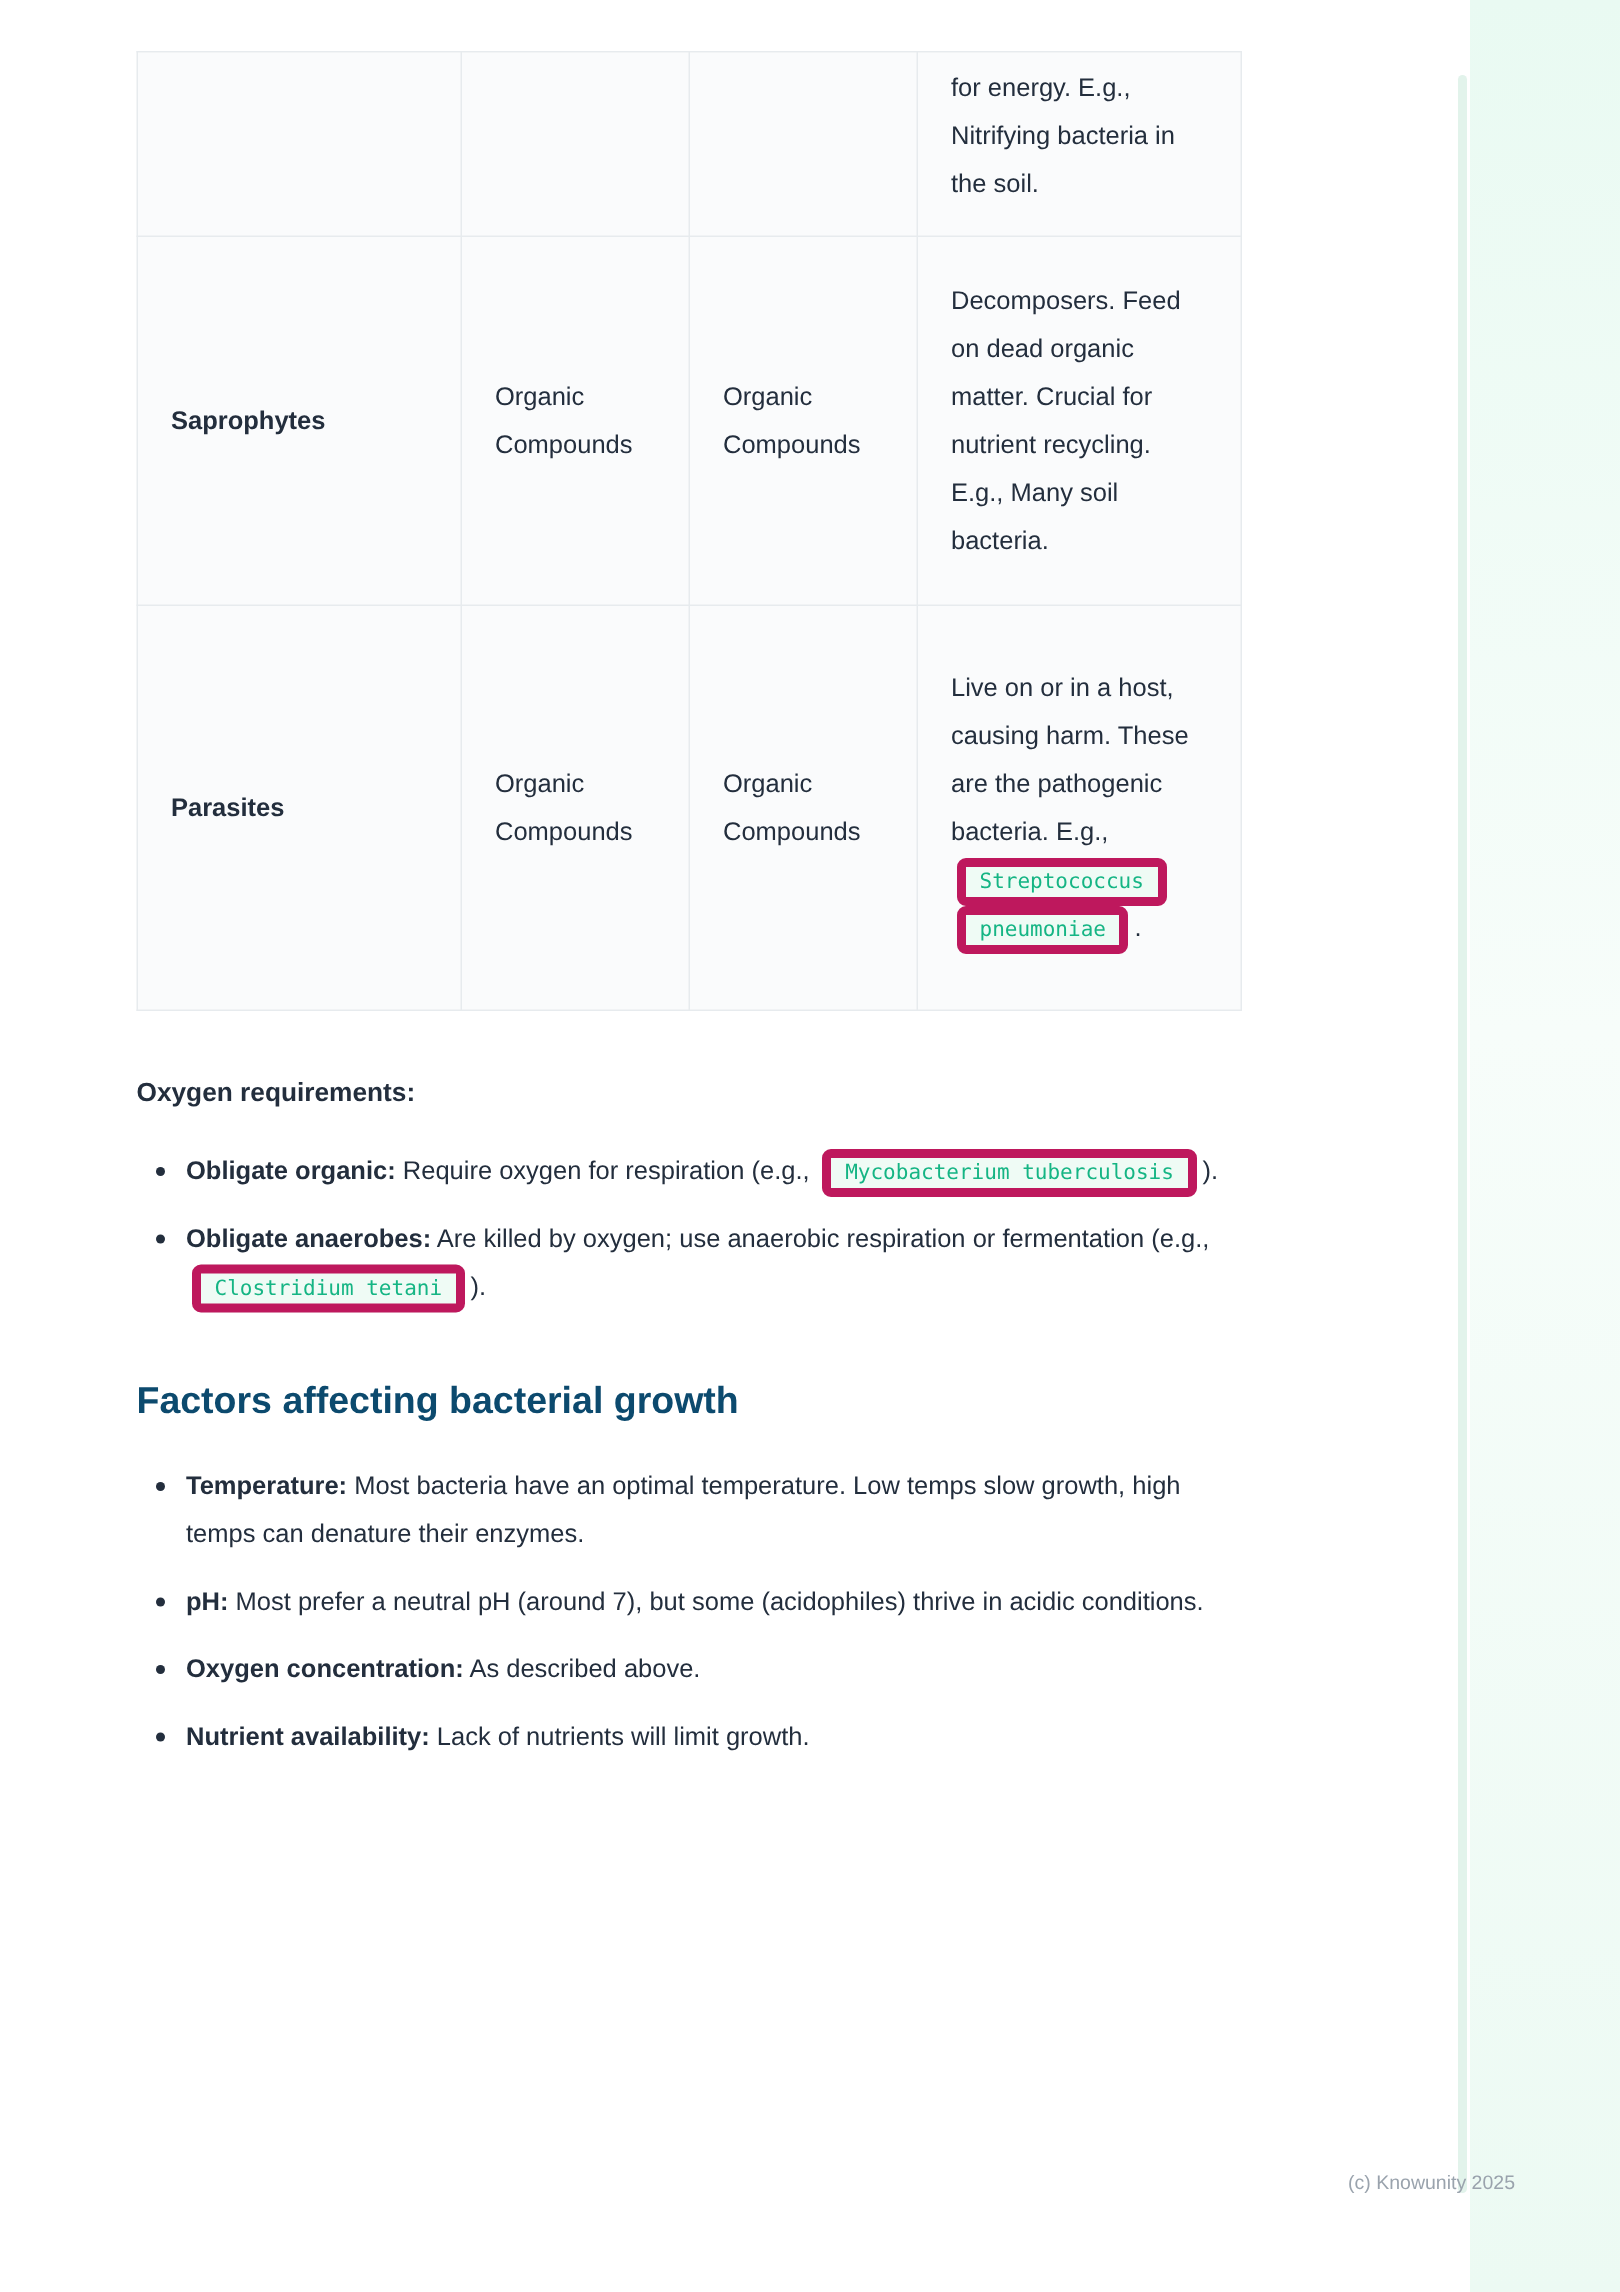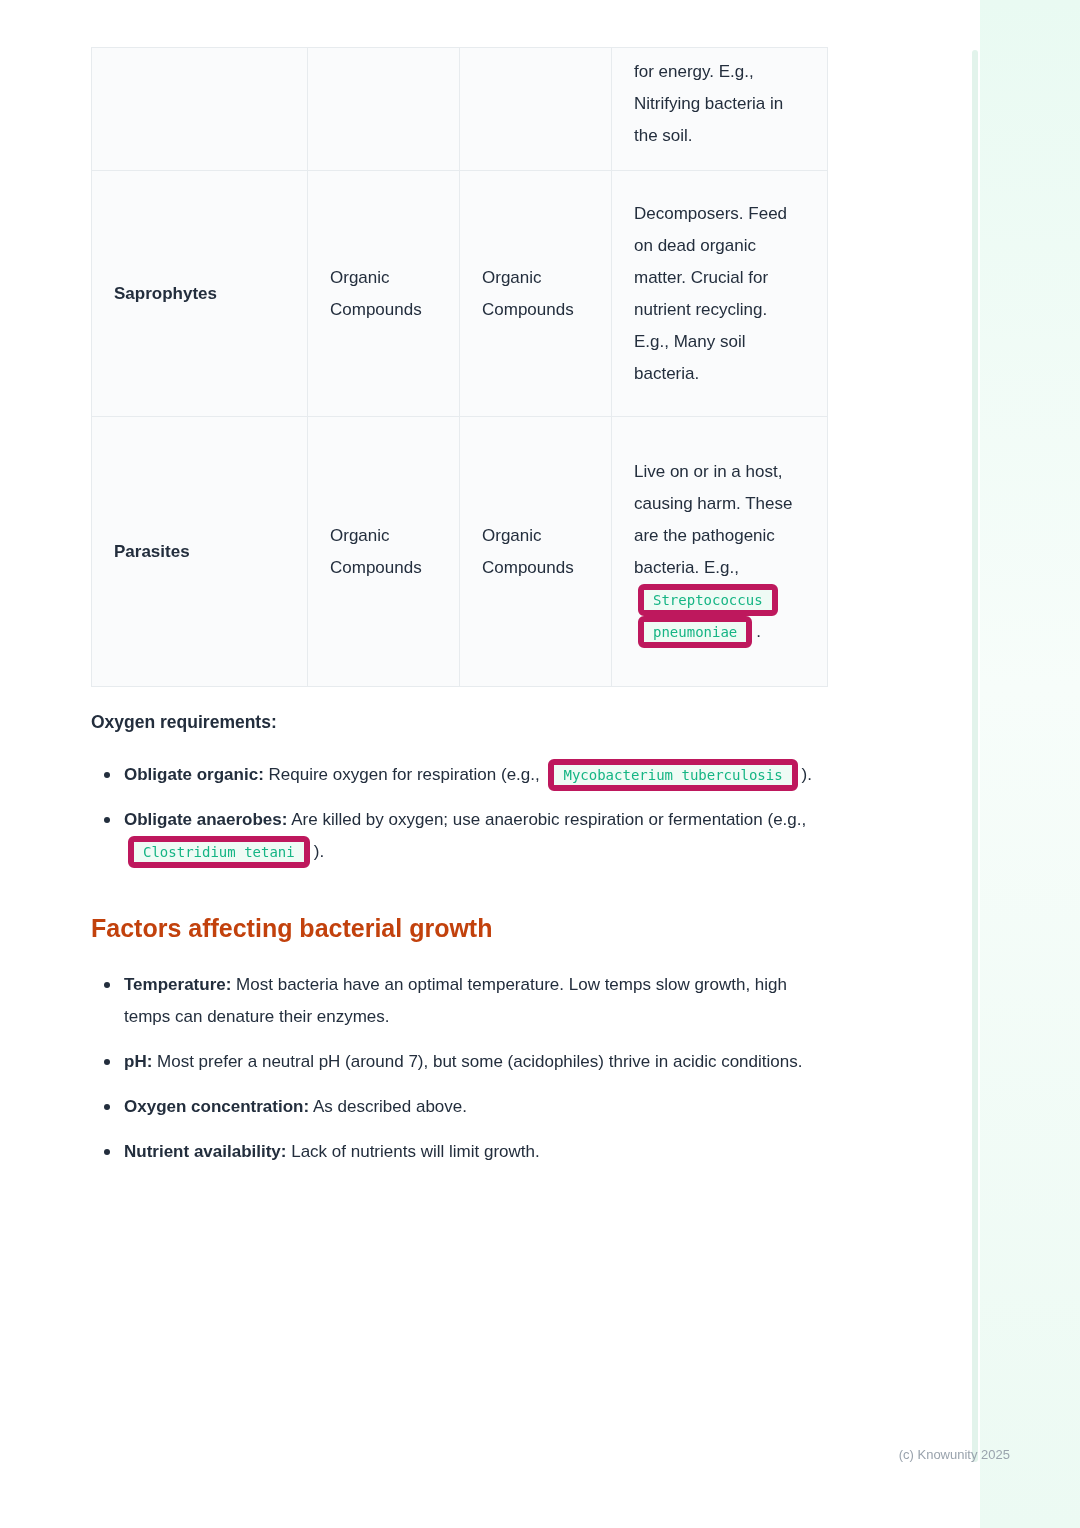--- a/index.html
+++ b/index.html
@@ -15,42 +15,42 @@
     position: absolute; top: 0; right: 0;
     width: 100px; height: 100%;
     background: linear-gradient(180deg, #e9faf2 0%, #f7fdfa 45%, #ecfaf3 100%);
   }
   .edge-line {
     position: absolute; top: 50px; right: 102px;
     width: 6px; height: 1412px;
     background: #e2f3eb; border-radius: 3px;
   }
   .content {
-    position: absolute; top: 47px; left: 91px;
+    position: absolute; top: 34px; left: 91px;
     width: 740px;
   }
   table.nutrition-table {
     border-collapse: collapse;
     table-layout: fixed;
     width: 736px;
   }
   .nutrition-table td {
     border: 1px solid #e7ebee;
     background: #fafbfc;
     vertical-align: middle;
     padding: 18px 22px;
     line-height: 32px;
     font-size: 17px;
   }
   .nutrition-table tr.row-partial td { height: 118px; vertical-align: top; padding-top: 8px; }
   .nutrition-table tr.row-sapro td { height: 246px; }
   .nutrition-table tr.row-para td { height: 270px; }
   .nutrition-table td.label-cell { font-weight: 700; }
   h3.sub-heading {
-    margin-top: 25px;
+    margin-top: 44px;
     font-size: 17.5px; font-weight: 700; color: #232e3d;
   }
   ul.bullet-list { list-style: none; margin-top: 26px; }
   ul.bullet-list li {
     position: relative; padding-left: 33px;
     margin-bottom: 13px;
     line-height: 32px;
   }
   ul.bullet-list li::before {
     content: ""; position: absolute;
@@ -68,21 +68,21 @@
     border-radius: 6px;
     padding: 2px 9px;
     margin: 0 4px;
     line-height: 22px;
     -webkit-box-decoration-break: clone;
     box-decoration-break: clone;
   }
   h2.section-heading {
     margin-top: 46px;
     font-size: 25px; font-weight: 700;
-    color: #c2410c;
+    color: #0c4a6e;
   }
   p.intro {
     margin-top: 26px;
     line-height: 32px;
   }
   .footer-credit {
     position: absolute;
     right: 70px; bottom: 66px;
     font-size: 13px;
     color: #9aa3ad;

